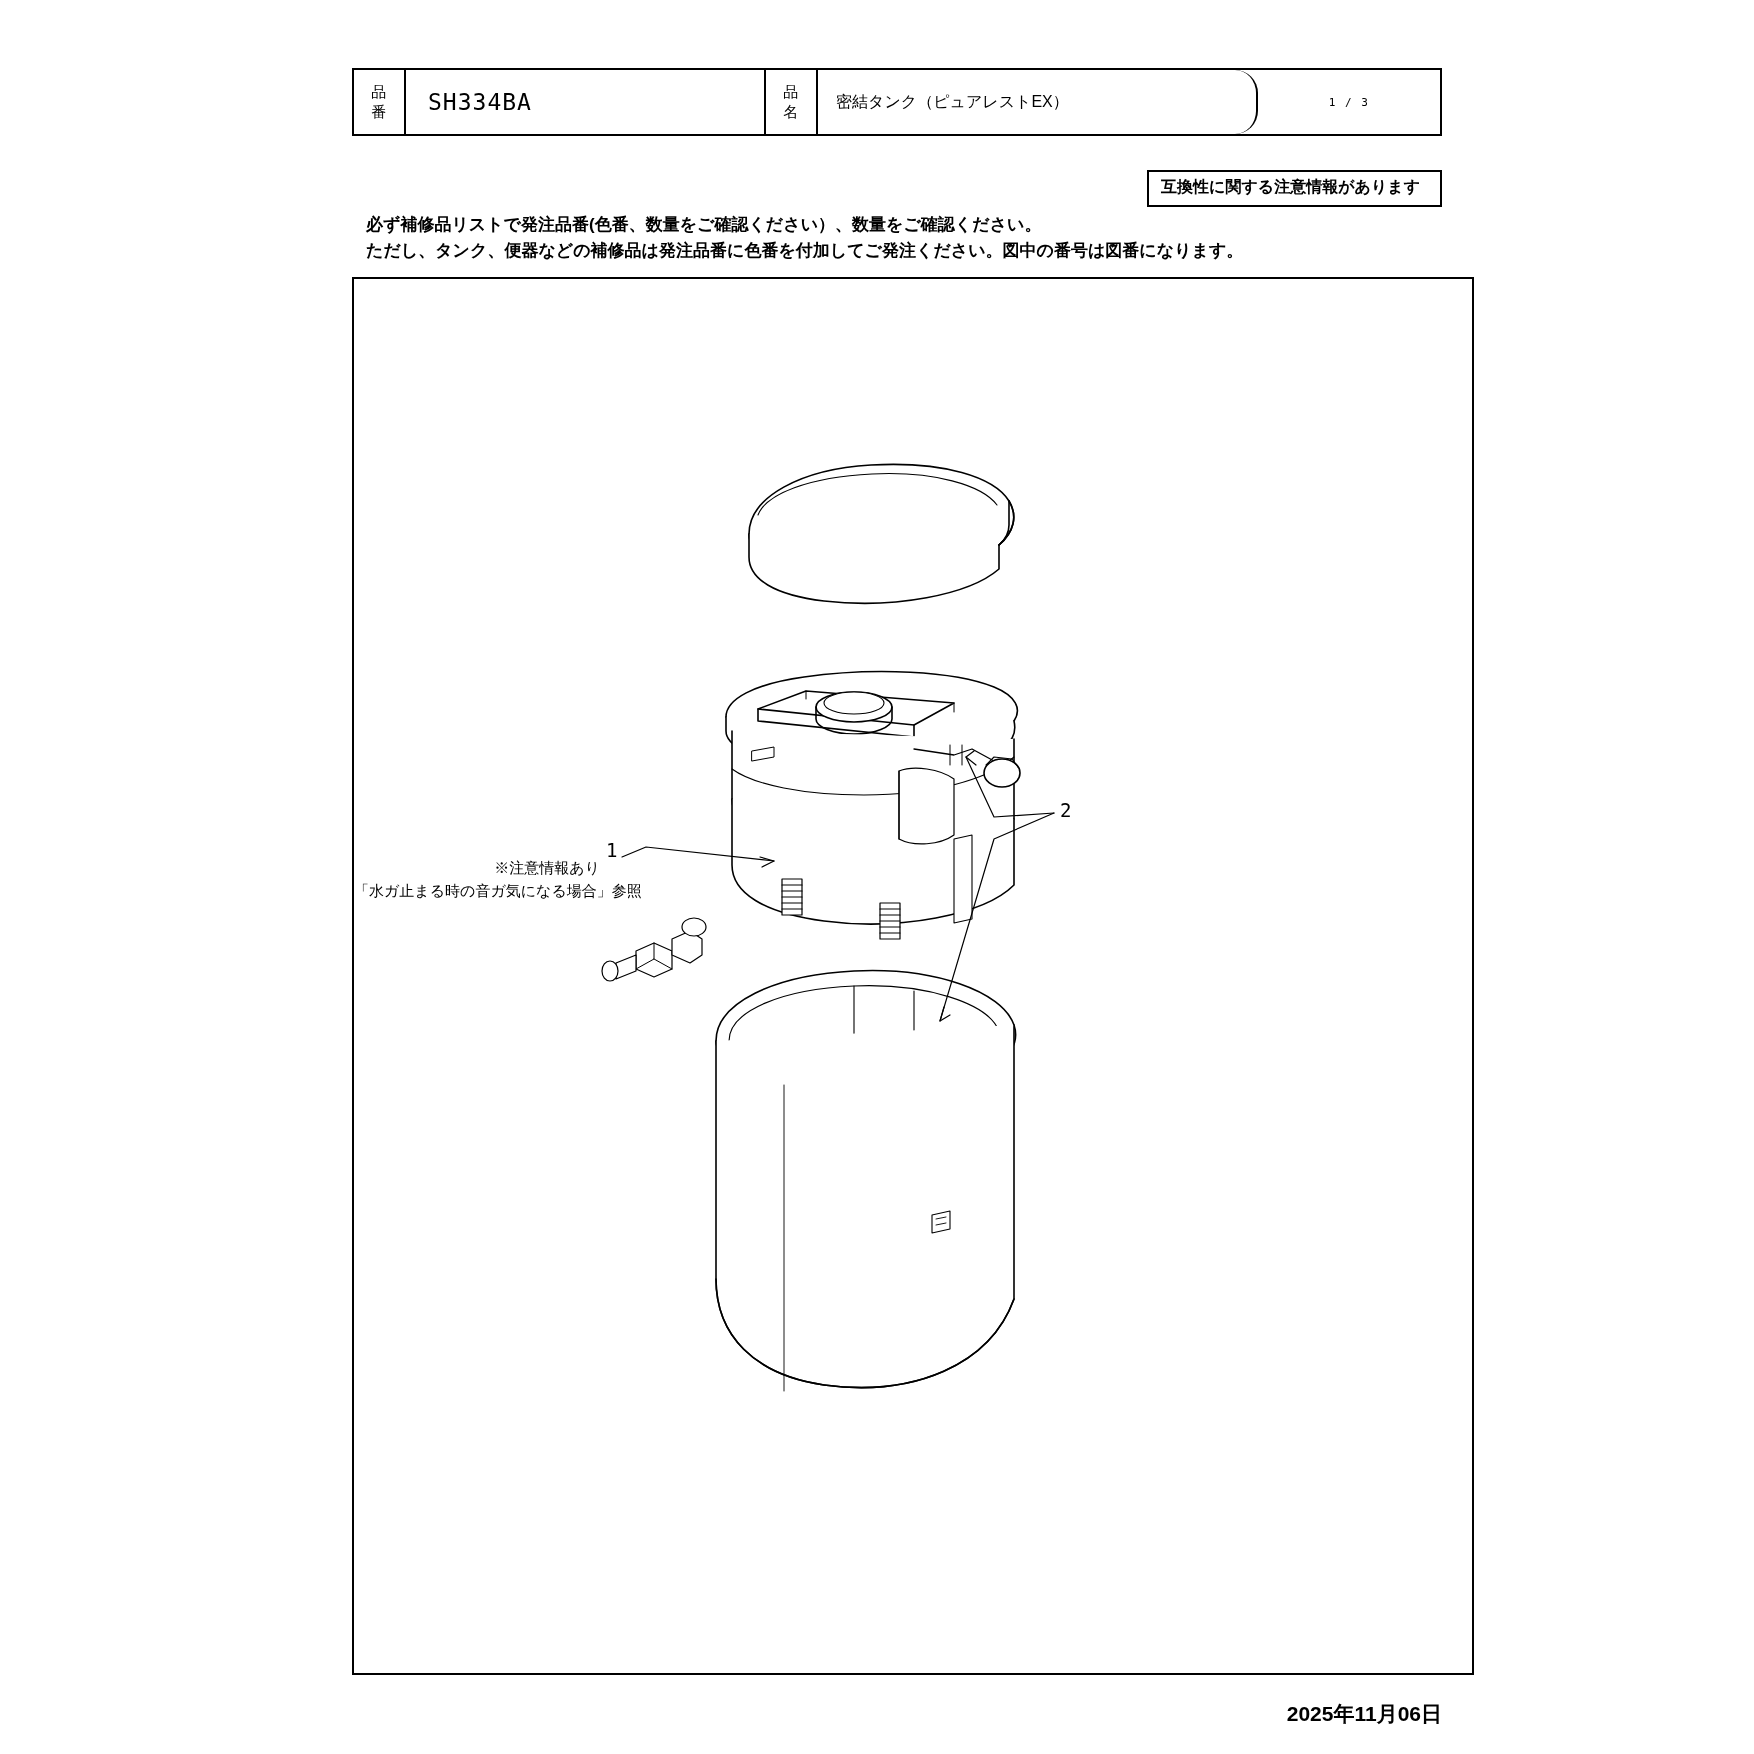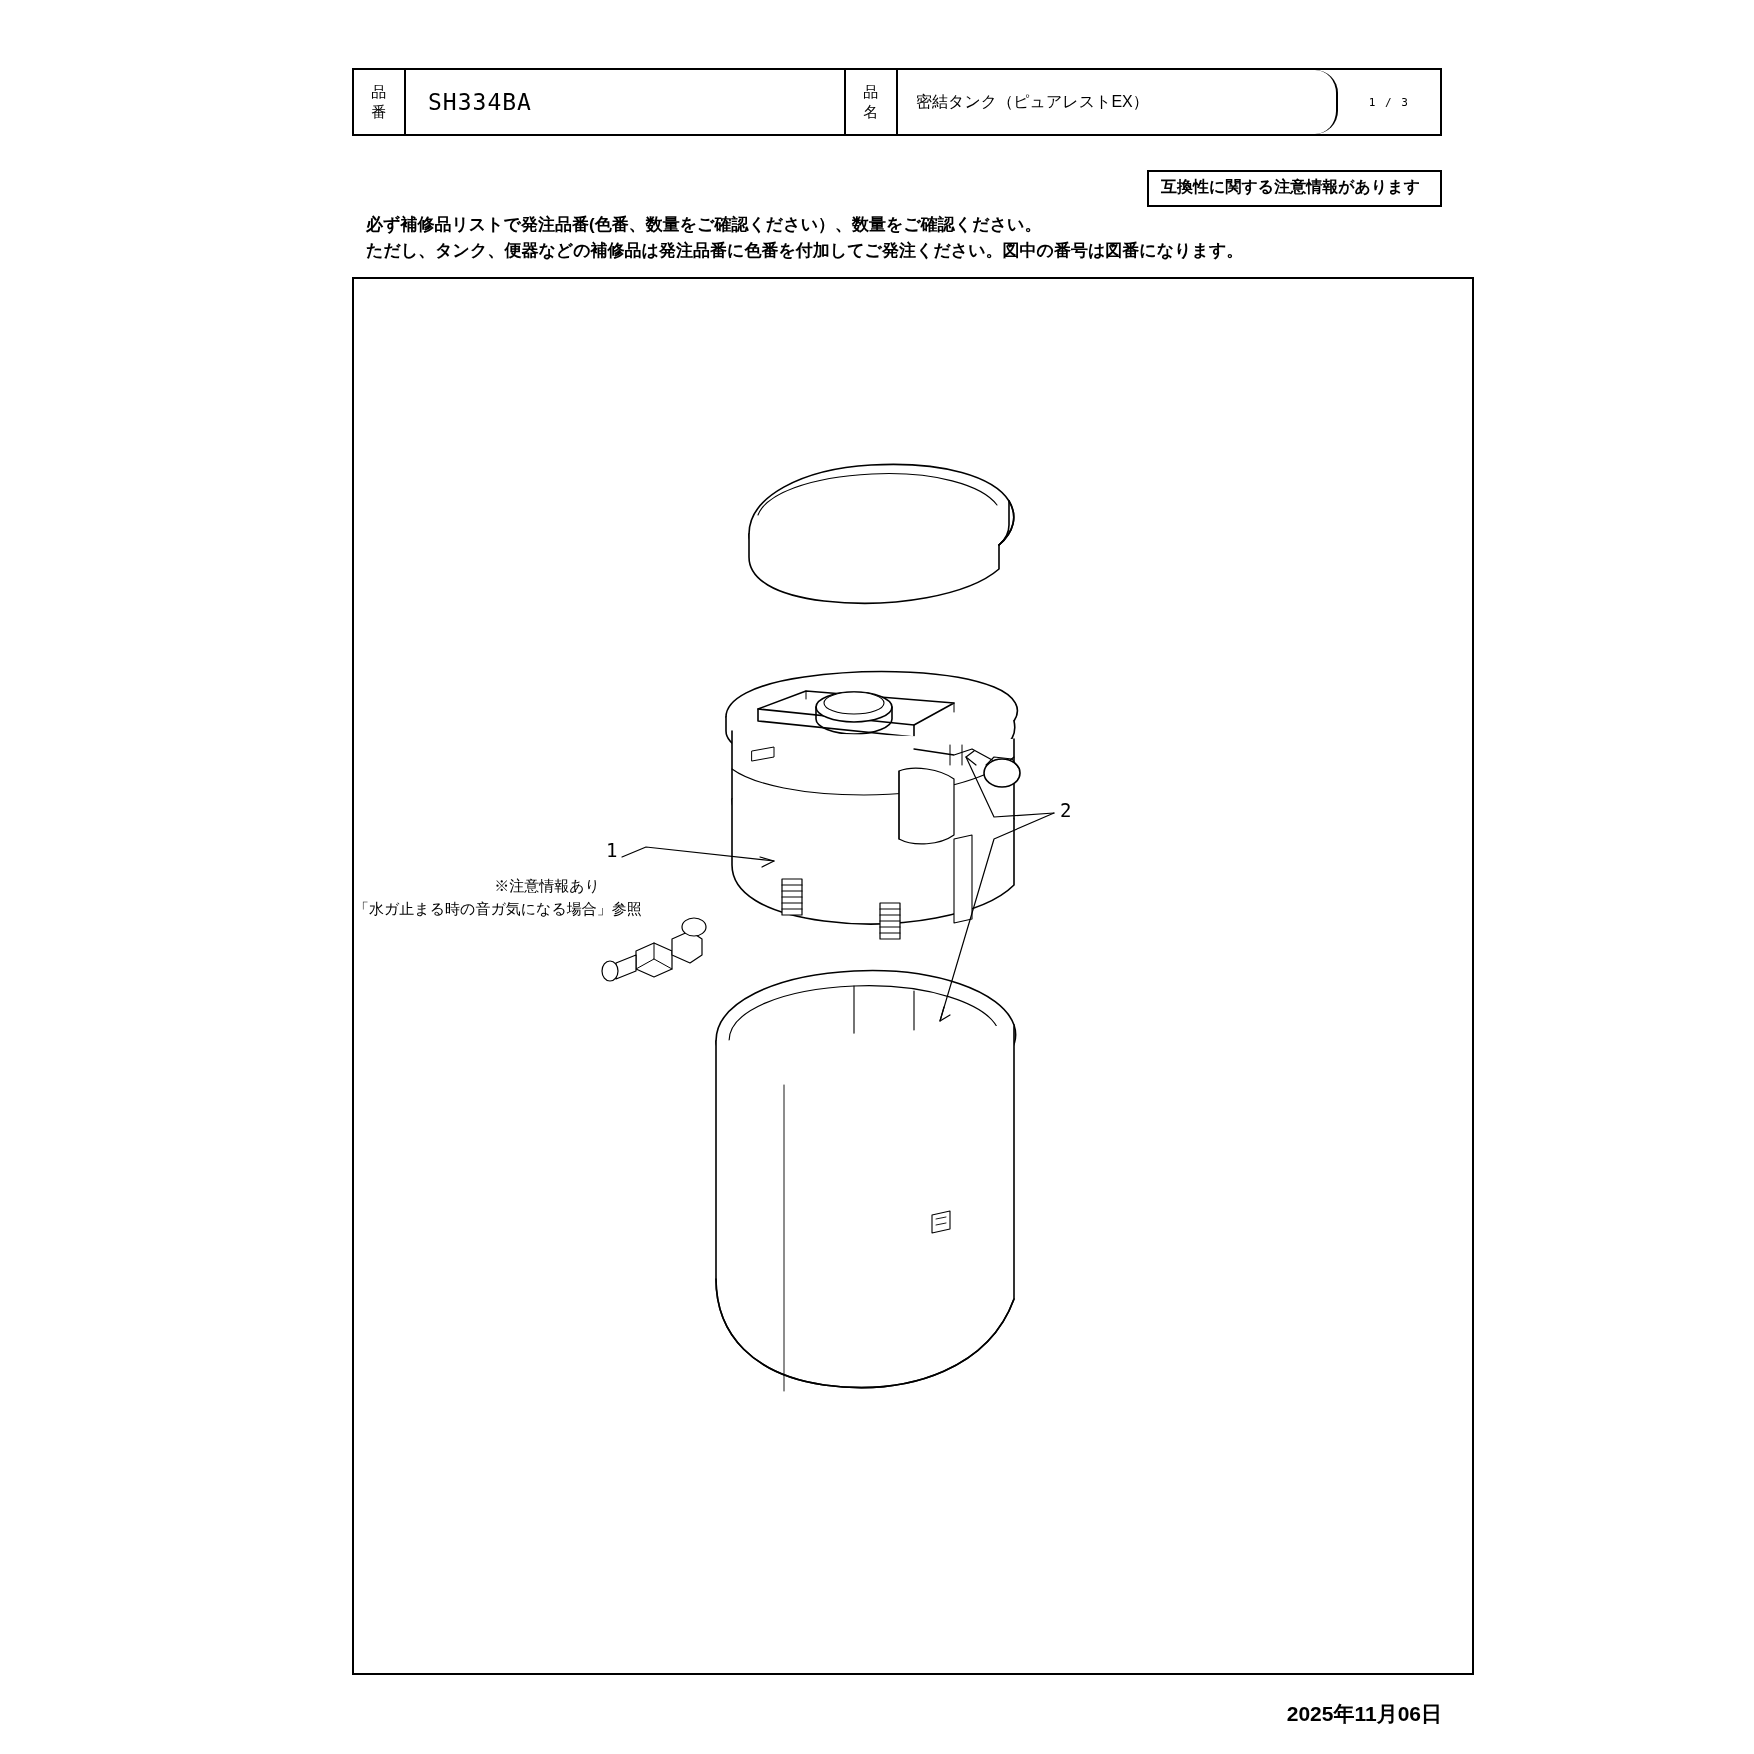--- a/index.html
+++ b/index.html
@@ -37,21 +37,21 @@
     width: 52px;
     border-right: 2px solid #000;
     flex-direction: column;
     justify-content: center;
     align-items: center;
     font-size: 15px;
     line-height: 1.35;
     letter-spacing: 0.5px;
   }
   .val-cell-code {
-    width: 440px;
+    width: 360px;
     border-right: 2px solid #000;
     padding-left: 22px;
     font-size: 23px;
     letter-spacing: 1px;
     font-family: "DejaVu Sans Mono", monospace;
   }
   .val-cell-name {
     width: 440px;
     border-right: 2px solid #000;
     padding-left: 18px;
@@ -256,19 +256,19 @@
 
         <path d="M268 578 L 292 568 L 420 582"></path>
         <path d="M420 582 L 406 578 M420 582 L 408 588"></path>
       </g>
     </g>
   </svg>
 
   <div class="callout" style="left:706px; top:520px;">2</div>
   <div class="callout" style="left:252px; top:560px;">1</div>
 
-  <div class="note-text" style="left:0px; top:578px; width:246px;margin-top:18px;">
+  <div class="note-text" style="left:0px; top:578px; width:246px;">
     <div>※注意情報あり</div>
     <div>「水ガ止まる時の音ガ気になる場合」参照</div>
   </div>
 </div>
 
 <div class="footer-date">2025年11月06日</div>
 
 </body></html>

